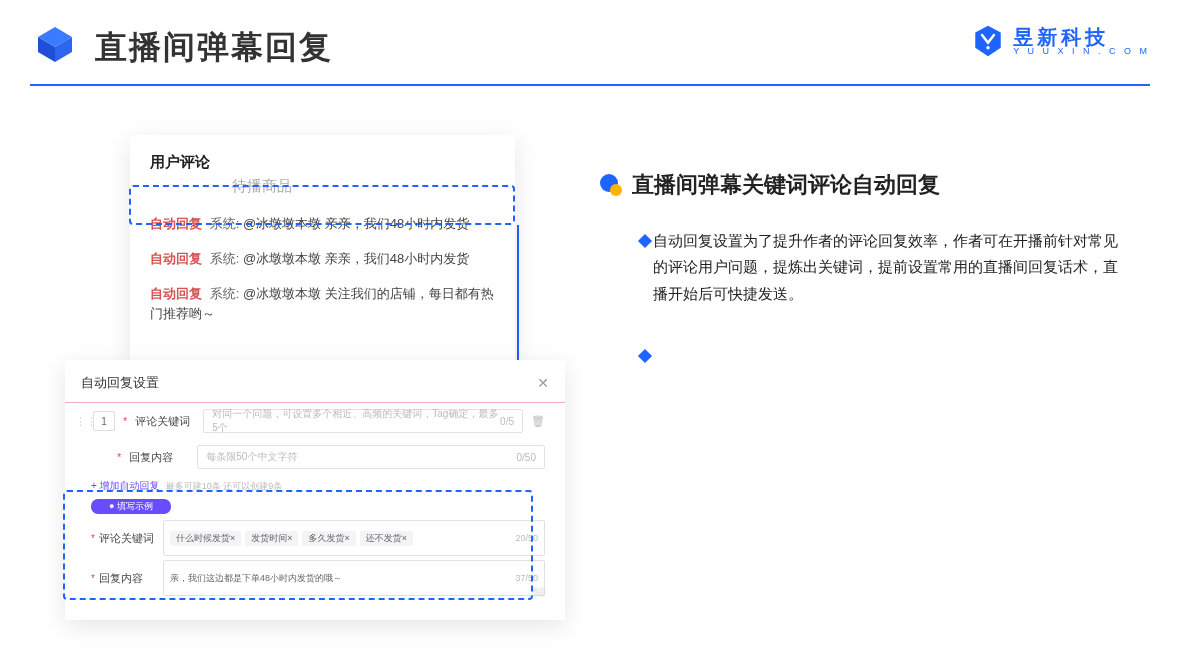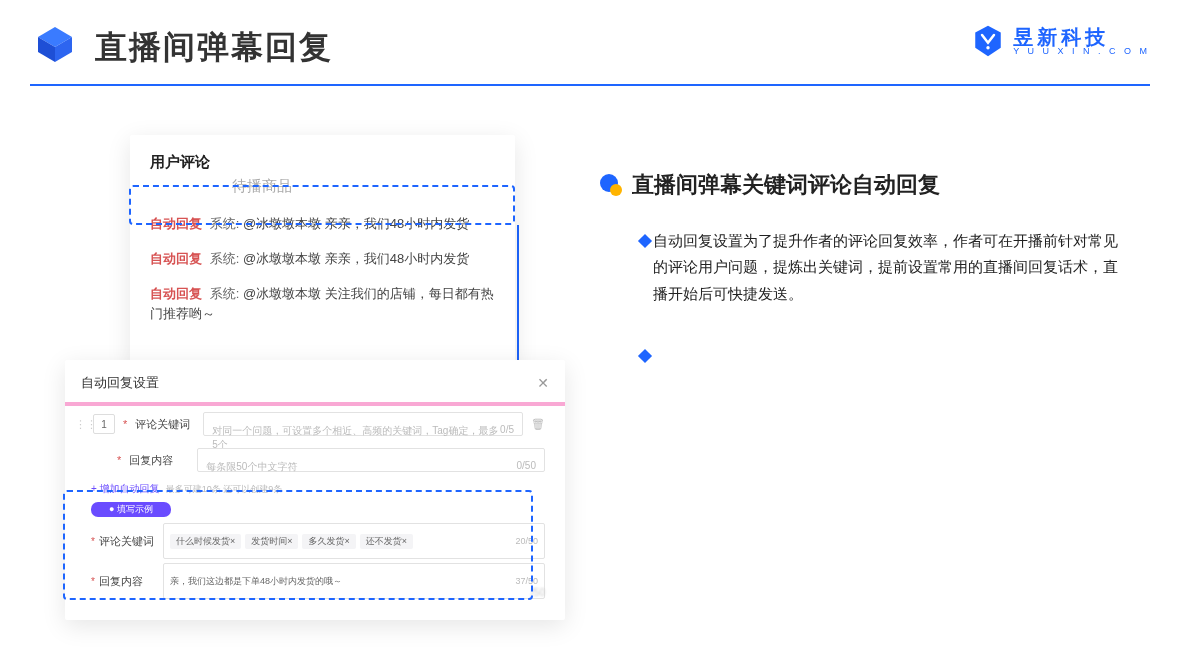--- a/index.html
+++ b/index.html
@@ -92,41 +92,41 @@
     width: 500px;
     height: 260px;
     padding: 10px 0 14px 0;
     z-index: 2;
     font-size: 11px;
     color: #555;
   }
   .modal-hdr {
     display: flex; justify-content: space-between; align-items: center;
     padding: 4px 16px 10px 16px;
-    border-bottom: 4px solid #f9a8d4;
+    border-bottom: 1px solid #f9a8d4;
     font-size: 13px;
     color: #333;
   }
   .close-x { color: #999; font-size: 14px; }
   .form-row {
     display: flex; align-items: center;
     padding: 6px 20px 6px 10px;
     gap: 8px;
   }
   .drag-handle { color: #ccc; width: 10px; text-align: center; }
   .order-box {
     width: 22px; height: 20px; border: 1px solid #ddd; border-radius: 2px;
     font-size: 10px; display: flex; align-items:center; justify-content:center;
     color:#666;
   }
   .req-star { color: #d75353; }
   .field-label { width: 60px; font-size: 11px; color: #444; }
   .field-input {
     flex: 1; height: 24px; border: 1px solid #e2e2e2; border-radius: 2px;
-    padding: 11px 8px; display:flex; justify-content:space-between;
+    padding: 0 8px; display:flex; align-items:center; justify-content:space-between;
     font-size: 10px; color: #bbb; background:#fff;
     position: relative;
   }
   .field-input .count { color:#bbb; font-size:10px; }
   .trash-icon { width: 14px; text-align: center; color: #bbb; }
   .add-link {
     display:flex; align-items:center; gap:6px;
     padding: 4px 0 0 26px;
     font-size: 10px; color: #6a4cff;
   }

